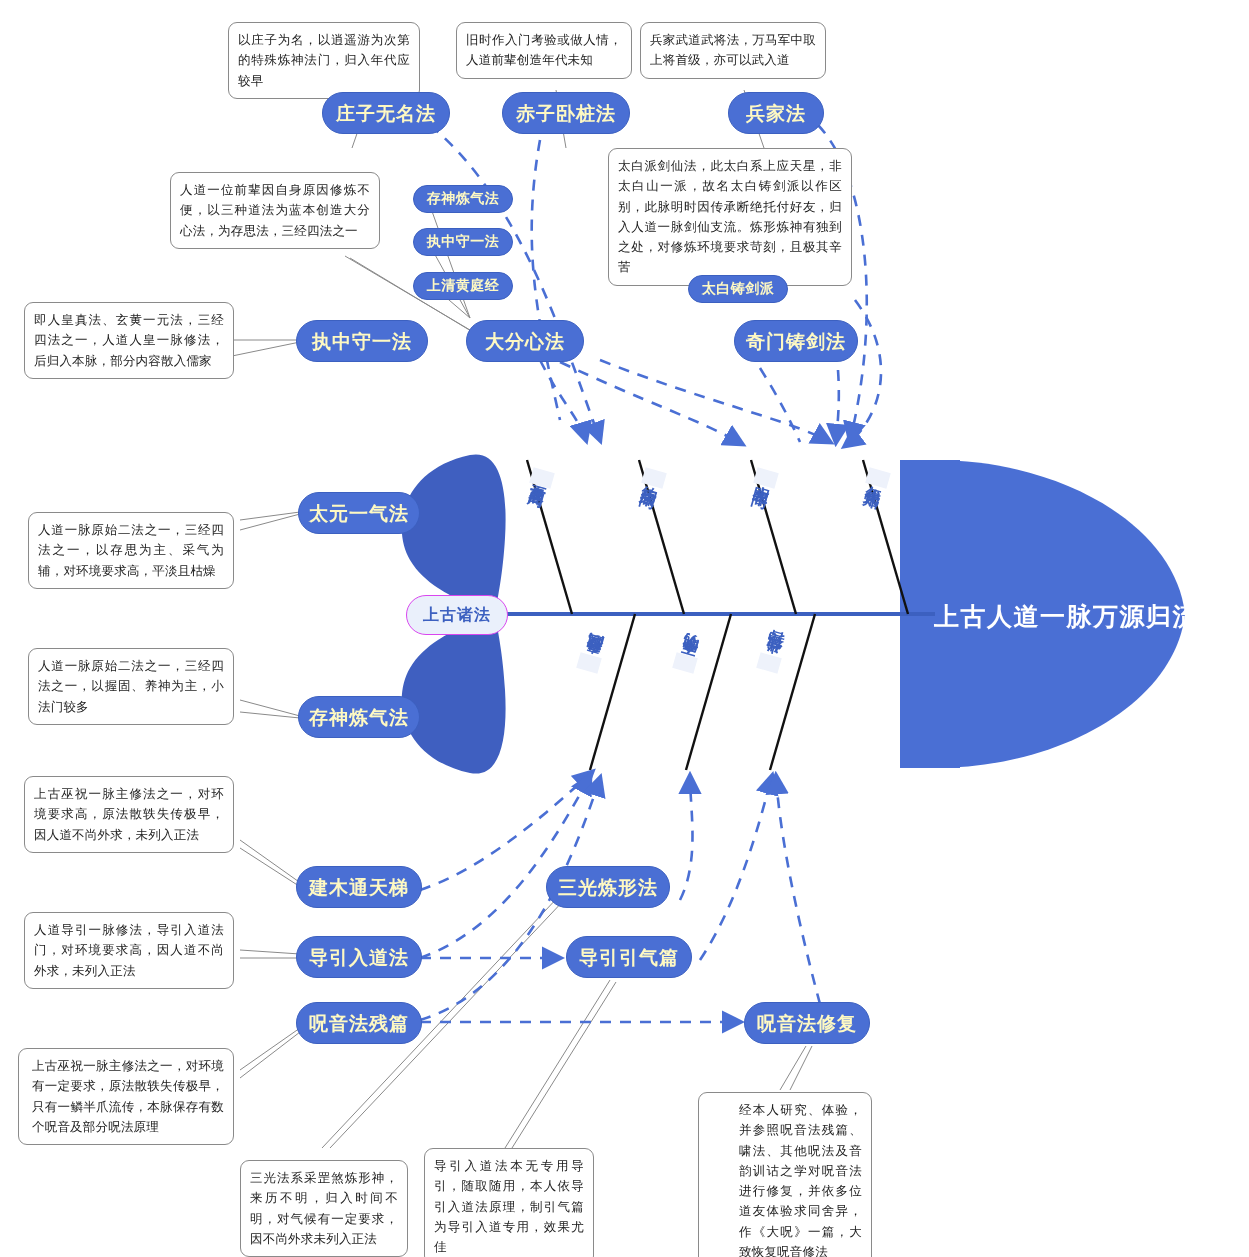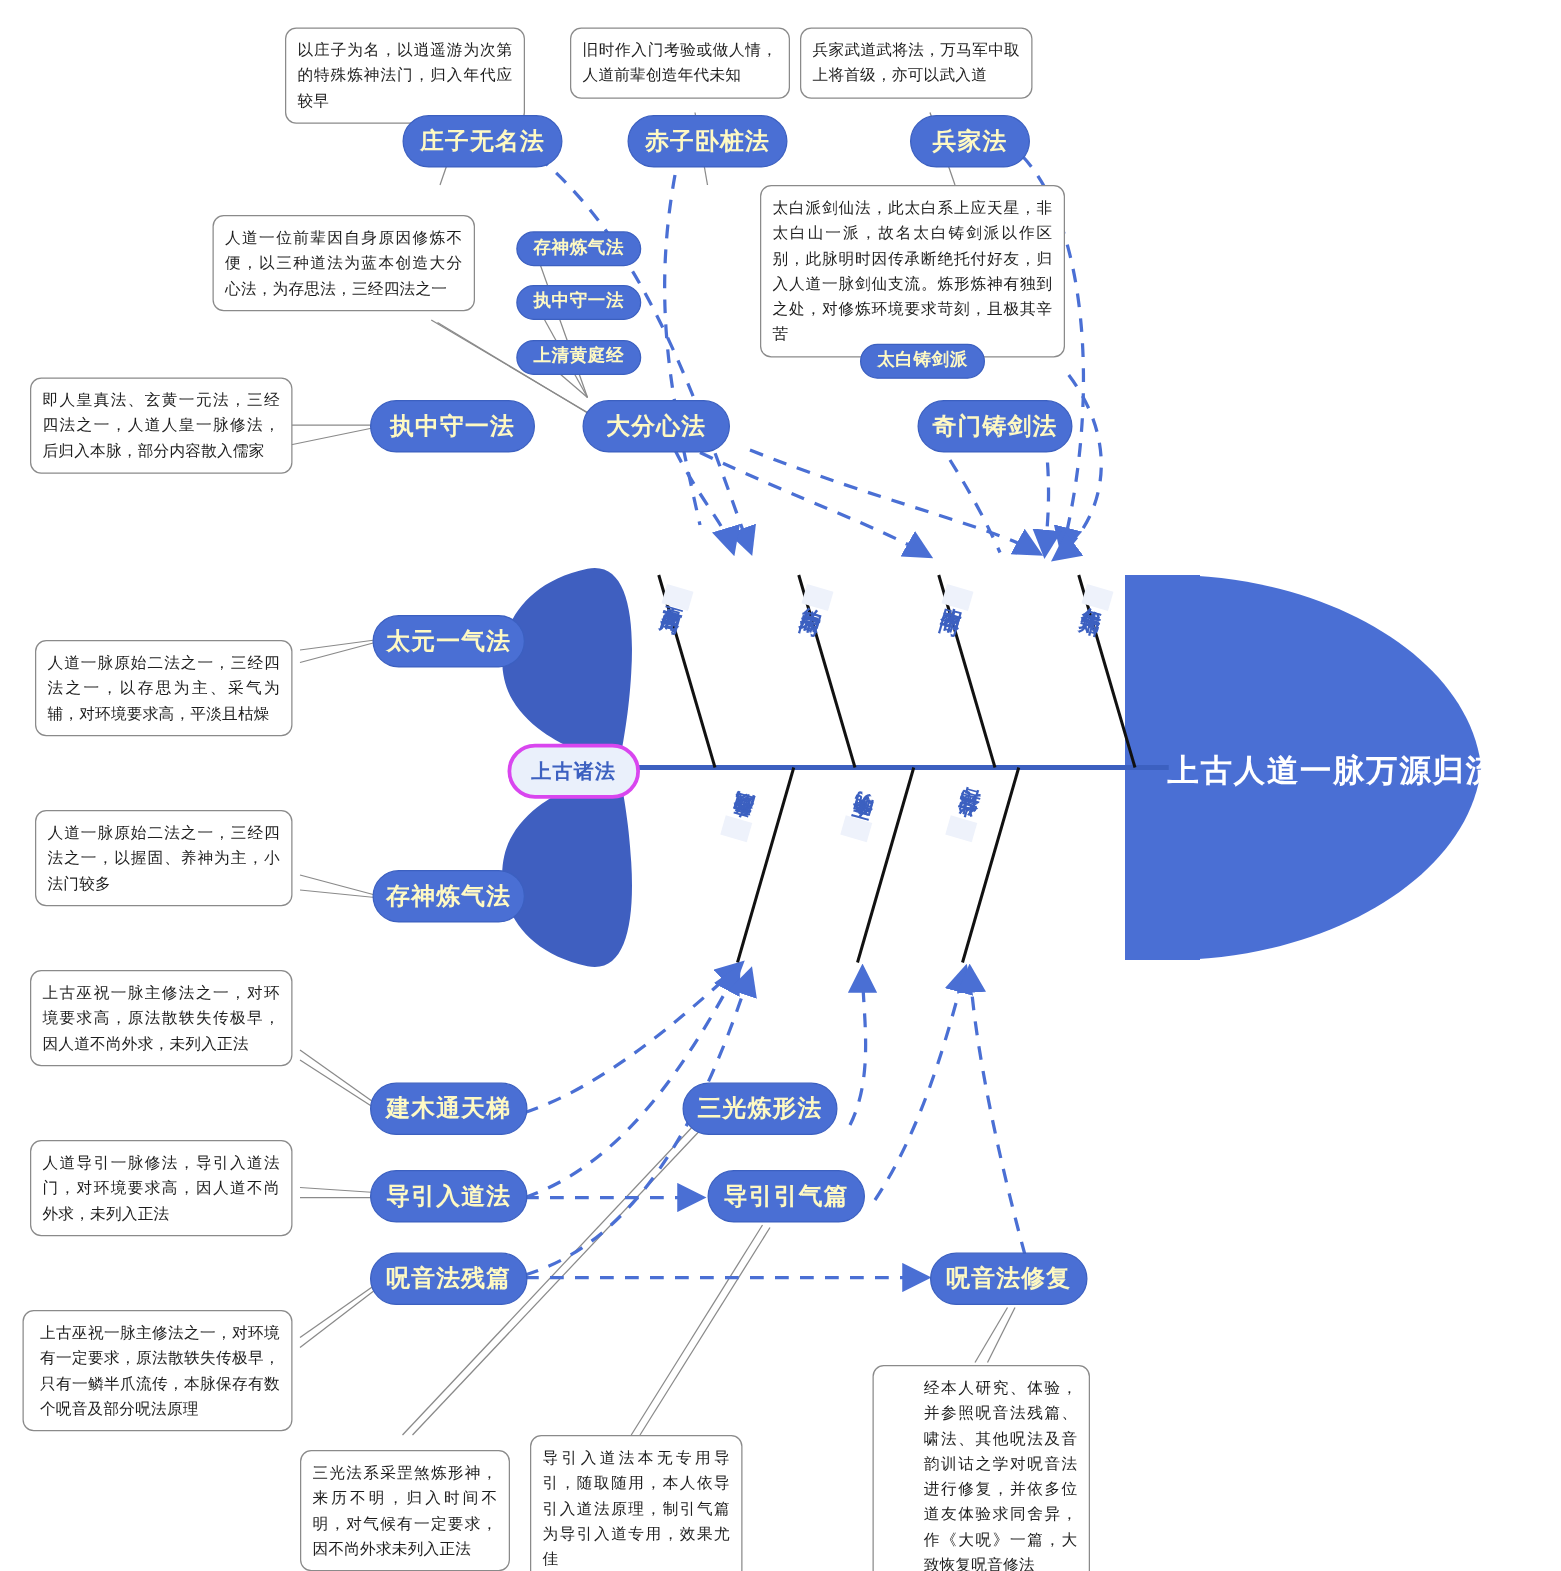--- a/index.html
+++ b/index.html
@@ -52,21 +52,21 @@
     font-size:25px;
     font-weight:bold;
     letter-spacing:1.5px;
     white-space:nowrap;
   }
 
   
   #spine-node{
     position:absolute;
     background:#eaf0fb;
-    border:3px solid #d946ef;
+    border:1px solid #d946ef;
     border-radius:24px;
     color:#3c60c0;
     font-size:16px;font-weight:bold;letter-spacing:1px;
     display:flex;align-items:center;justify-content:center;
     white-space:nowrap;
   }
 
   
   .bone-label{
     position:absolute;

